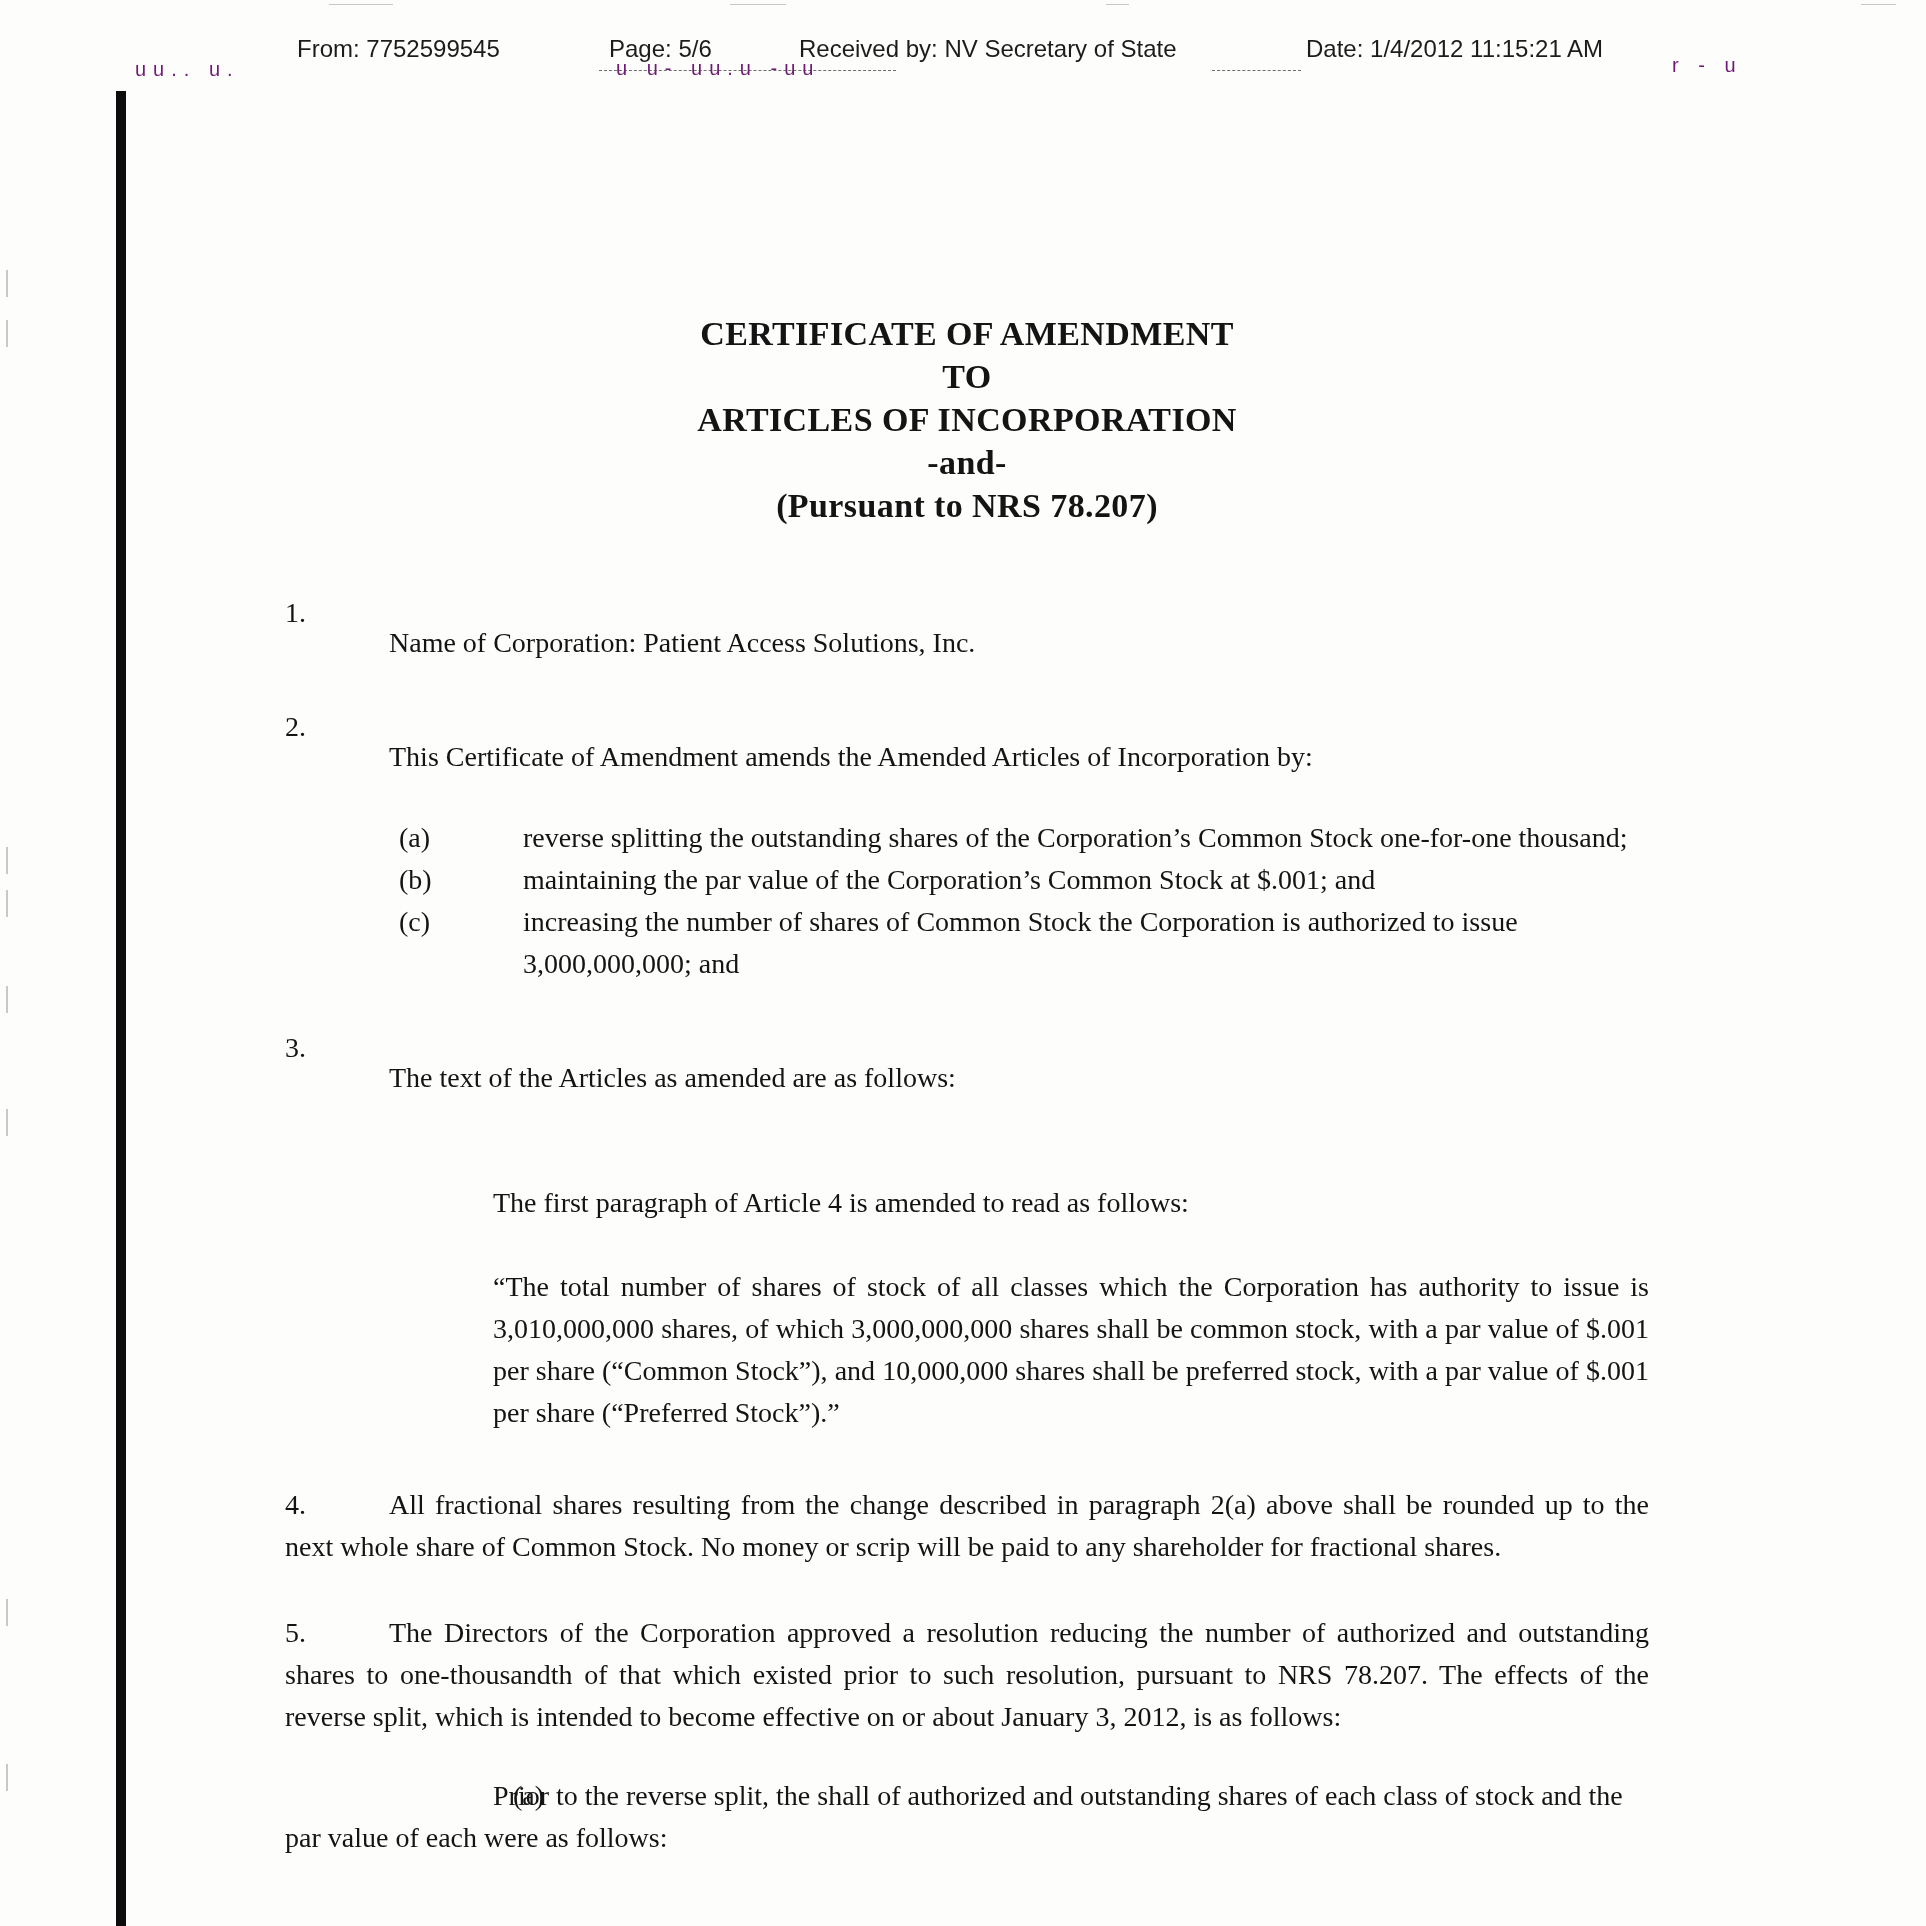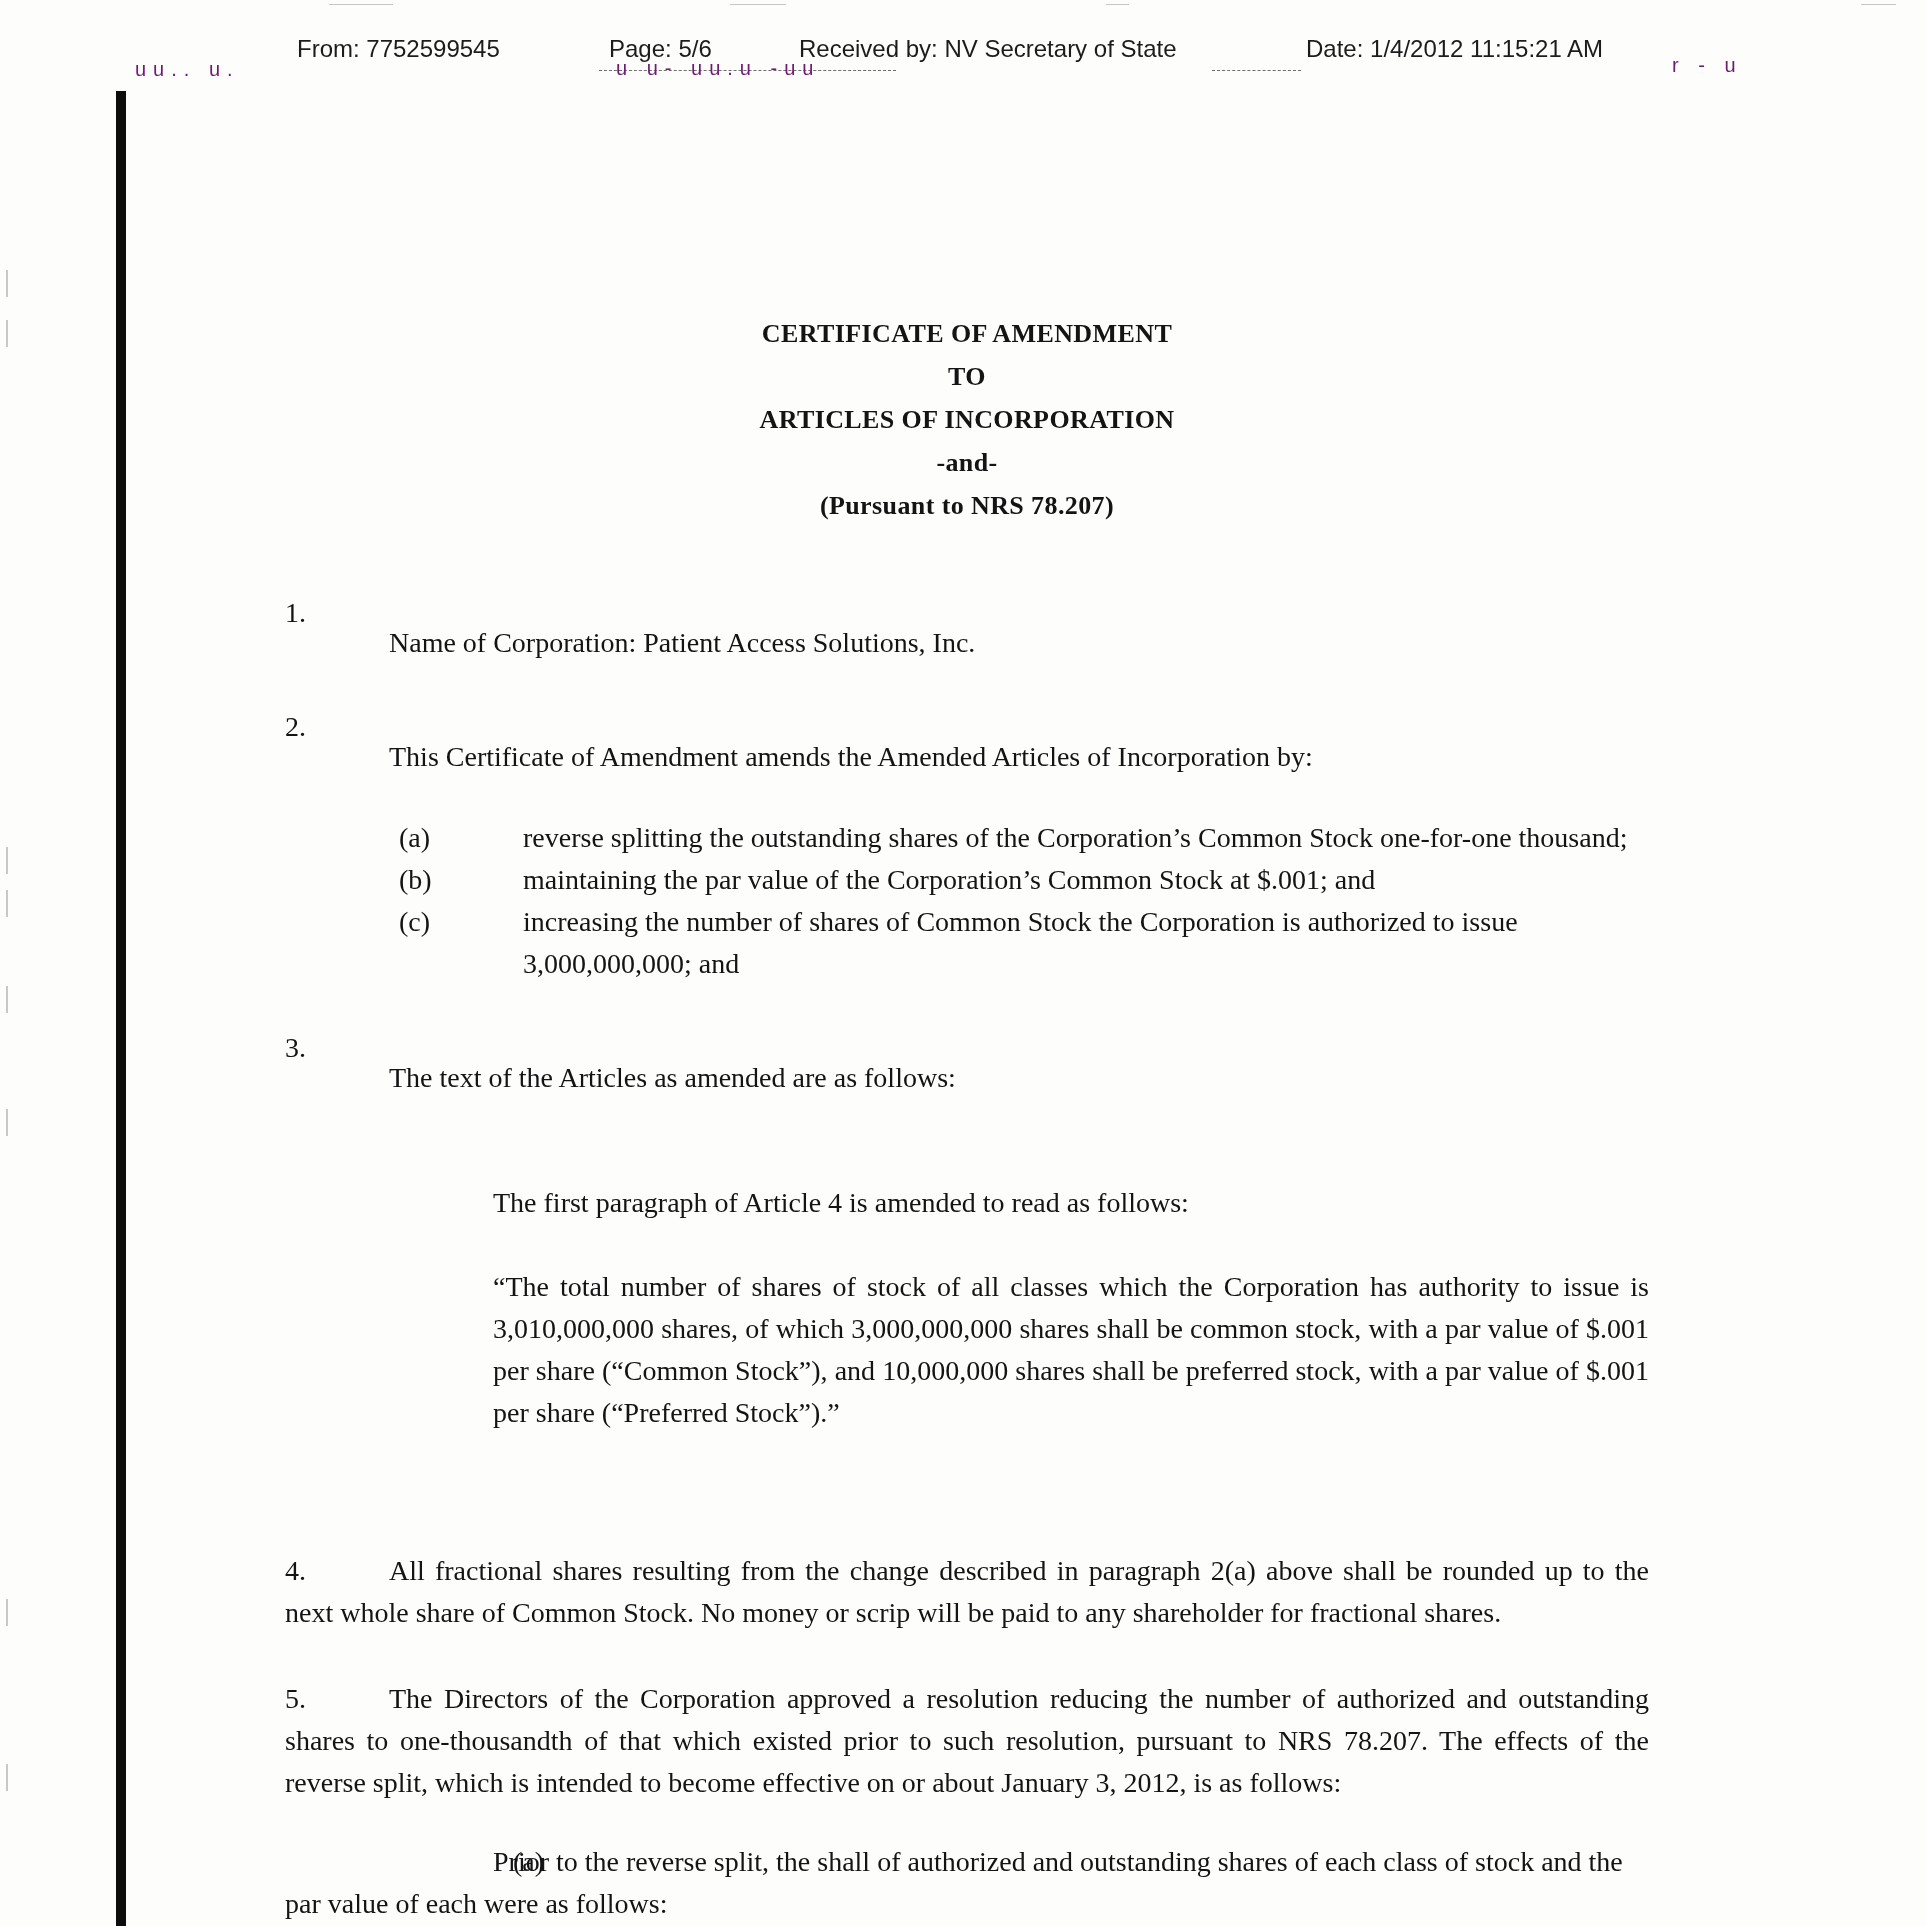--- a/index.html
+++ b/index.html
@@ -74,21 +74,21 @@
     position: absolute;
     left: 285px; top: 0;
     width: 1364px;
     font-size: 28px;
     line-height: 42px;
   }
   .title {
     margin-top: 312px;
     text-align: center;
     font-weight: bold;
-    font-size: 26px;
+    font-size: 34px;
     line-height: 43px;
     letter-spacing: 0.4px;
   }
   .item-row { display: flex; }
   .item-num { width: 104px; flex: none; }
   .item-text { flex: 1; margin-top: 30px; }
   .m-item1 { margin-top: 65px; }
   .m-item2 { margin-top: 42px; }
   .sub-list { margin-top: 39px; }
   .sub-row { display: flex; margin-left: 114px; }
@@ -96,21 +96,21 @@
   .sub-text { flex: 1; margin-left: 30px; }
   .m-item3 { margin-top: 42px; }
   .article-intro { margin-left: 208px; margin-top: 83px; }
   .article-quote {
     margin-left: 208px; margin-top: 42px;
     width: 1156px;
     text-align: justify;
   }
   .para { margin: 0; text-align: justify; }
   .para .inline-num { display: inline-block; width: 104px; }
-  .m-item4 { margin-top: 116px; }
+  .m-item4 { margin-top: 50px; }
   .m-item5 { margin-top: 44px; }
   .para-sub { margin: 0; text-indent: 114px; margin-top: 37px; }
   .para-sub .inline-letter { display: inline-block; width: 94px; }
 
   
   .stock-table { margin-top: 39px; }
   .stock-grid {
     display: grid;
     grid-template-columns: 414px 308px 312px 1fr;
   }

